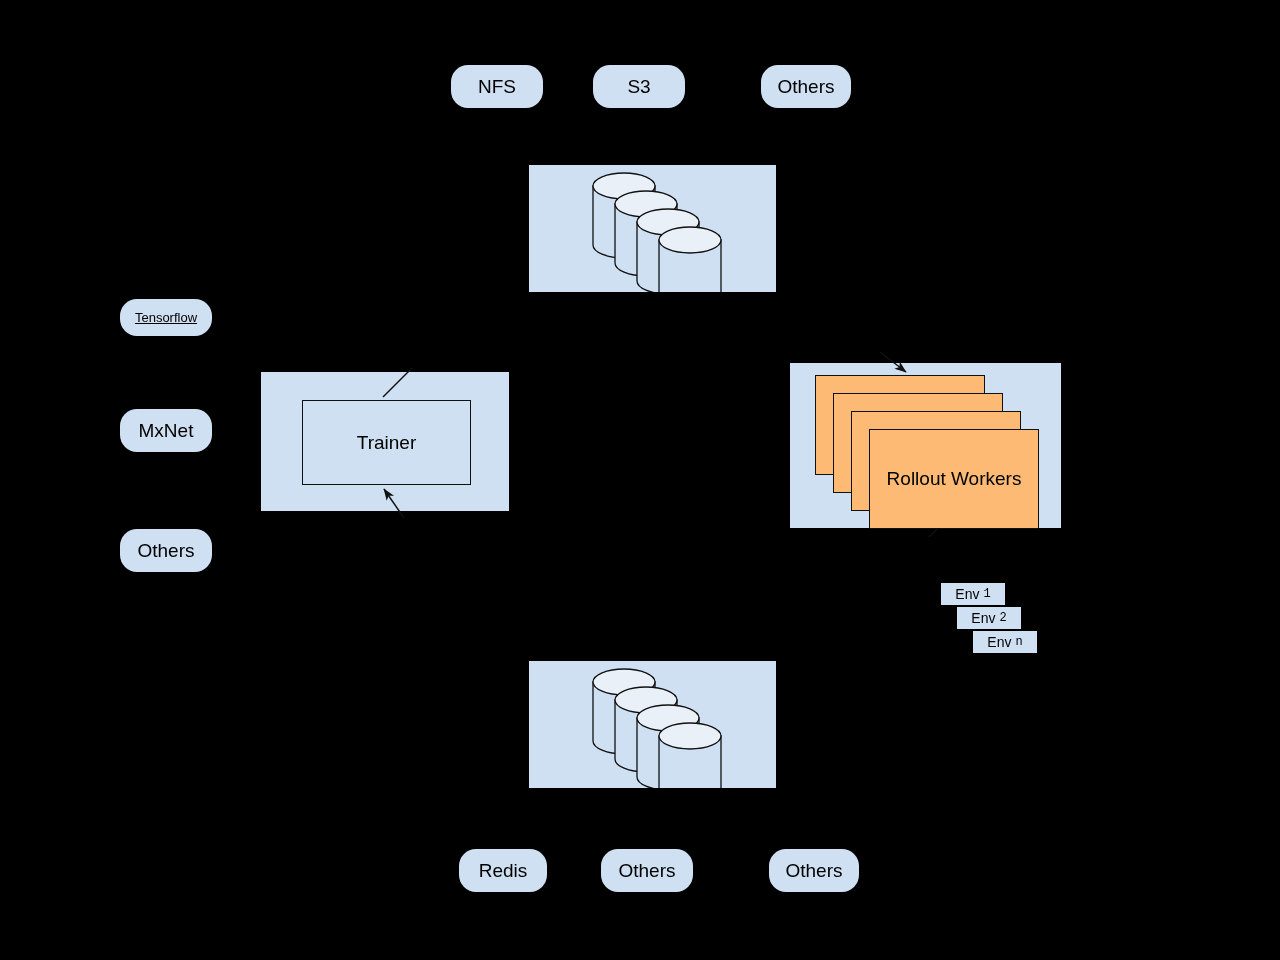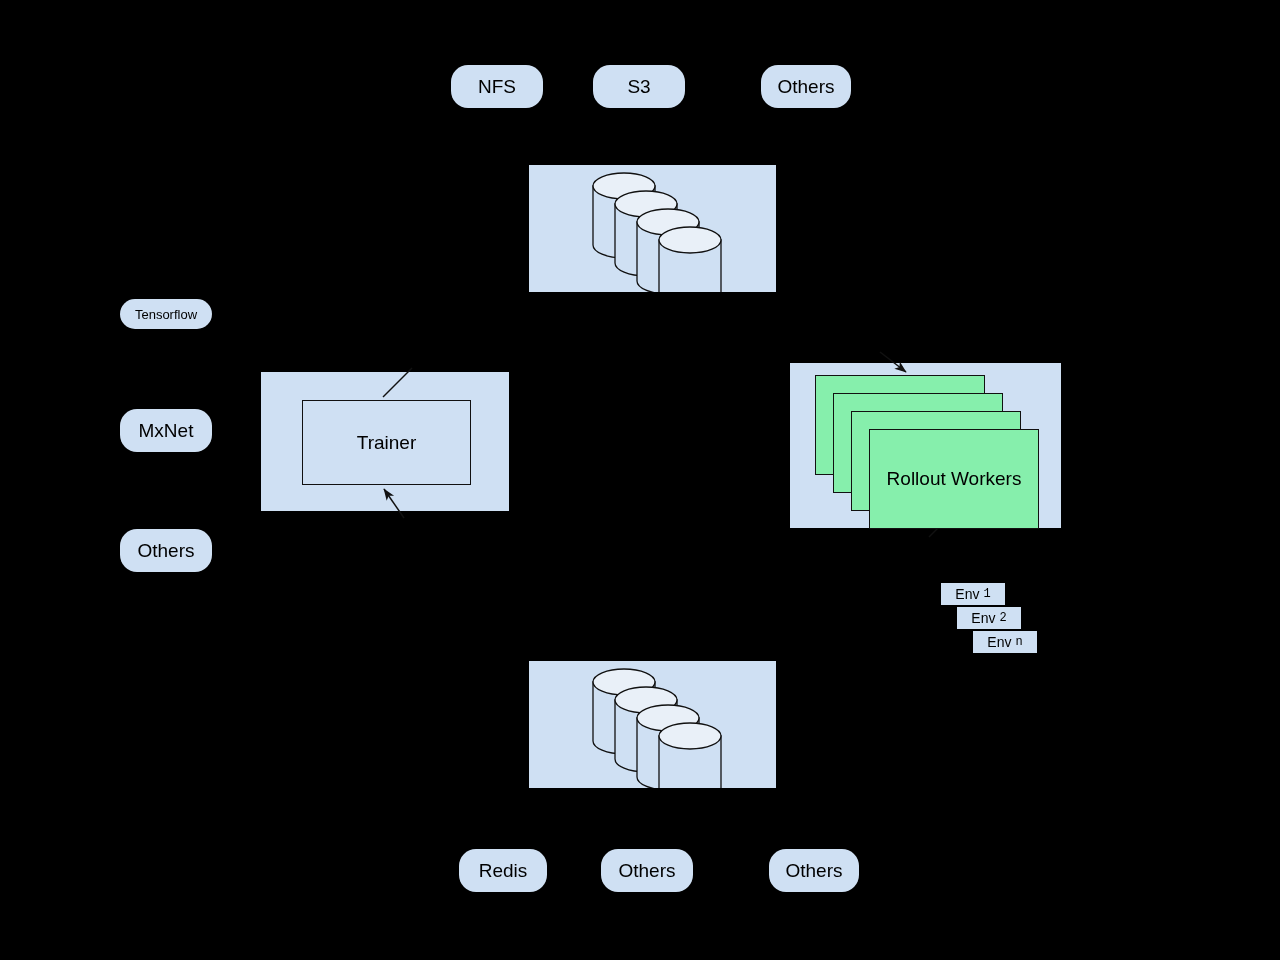--- a/index.html
+++ b/index.html
@@ -67,21 +67,21 @@
     display: flex;
     align-items: center;
     justify-content: center;
     font-size: 19px;
     color: #000;
     white-space: nowrap;
   }
   
   .stack-card {
     position: absolute;
-    background: #86efac;
+    background: #fdba74;
     border: 1.4px solid #111111;
     box-sizing: border-box;
     display: flex;
     align-items: center;
     justify-content: center;
     font-size: 19px;
     color: #000;
     white-space: nowrap;
   }
   svg.overlay {
@@ -117,21 +117,21 @@
           <path d="M108,57 L108,116 A31,13 0 0 0 170,116 L170,57 Z" fill="#cfe0f3" stroke="#111111" stroke-width="1.3"></path>
           <ellipse cx="139" cy="57" rx="31" ry="13" fill="#e9f0f8" stroke="#111111" stroke-width="1.3"></ellipse>
         </g>
         <g>
           <path d="M130,75 L130,134 A31,13 0 0 0 192,134 L192,75 Z" fill="#cfe0f3" stroke="#111111" stroke-width="1.3"></path>
           <ellipse cx="161" cy="75" rx="31" ry="13" fill="#e9f0f8" stroke="#111111" stroke-width="1.3"></ellipse>
         </g>
       </svg>
   </div>
 
-  <div class="box fw-box small" style="left: 120px; top: 299px; width: 92px; height: 30px;">Tensorflow</div>
+  <div class="box fw-box small" style="left: 120px; top: 299px; width: 92px; height: 37px; text-decoration: underline;">Tensorflow</div>
   <div class="box fw-box" style="left: 120px; top: 409px; width: 92px; height: 43px;">MxNet</div>
   <div class="box fw-box" style="left: 120px; top: 529px; width: 92px; height: 43px;">Others</div>
 
   <div class="panel" style="left: 261px; top: 372px; width: 248px; height: 139px;"></div>
   <div class="inner-rect" style="left: 302px; top: 400px; width: 169px; height: 85px;">Trainer</div>
 
   <div class="panel" style="left: 790px; top: 363px; width: 271px; height: 165px;"></div>
   <div id="worker-stack">
       <div class="stack-card" style="left: 815px; top: 375px; width: 170px; height: 100px; z-index: 10;"></div>
       <div class="stack-card" style="left: 833px; top: 393px; width: 170px; height: 100px; z-index: 11;"></div>

